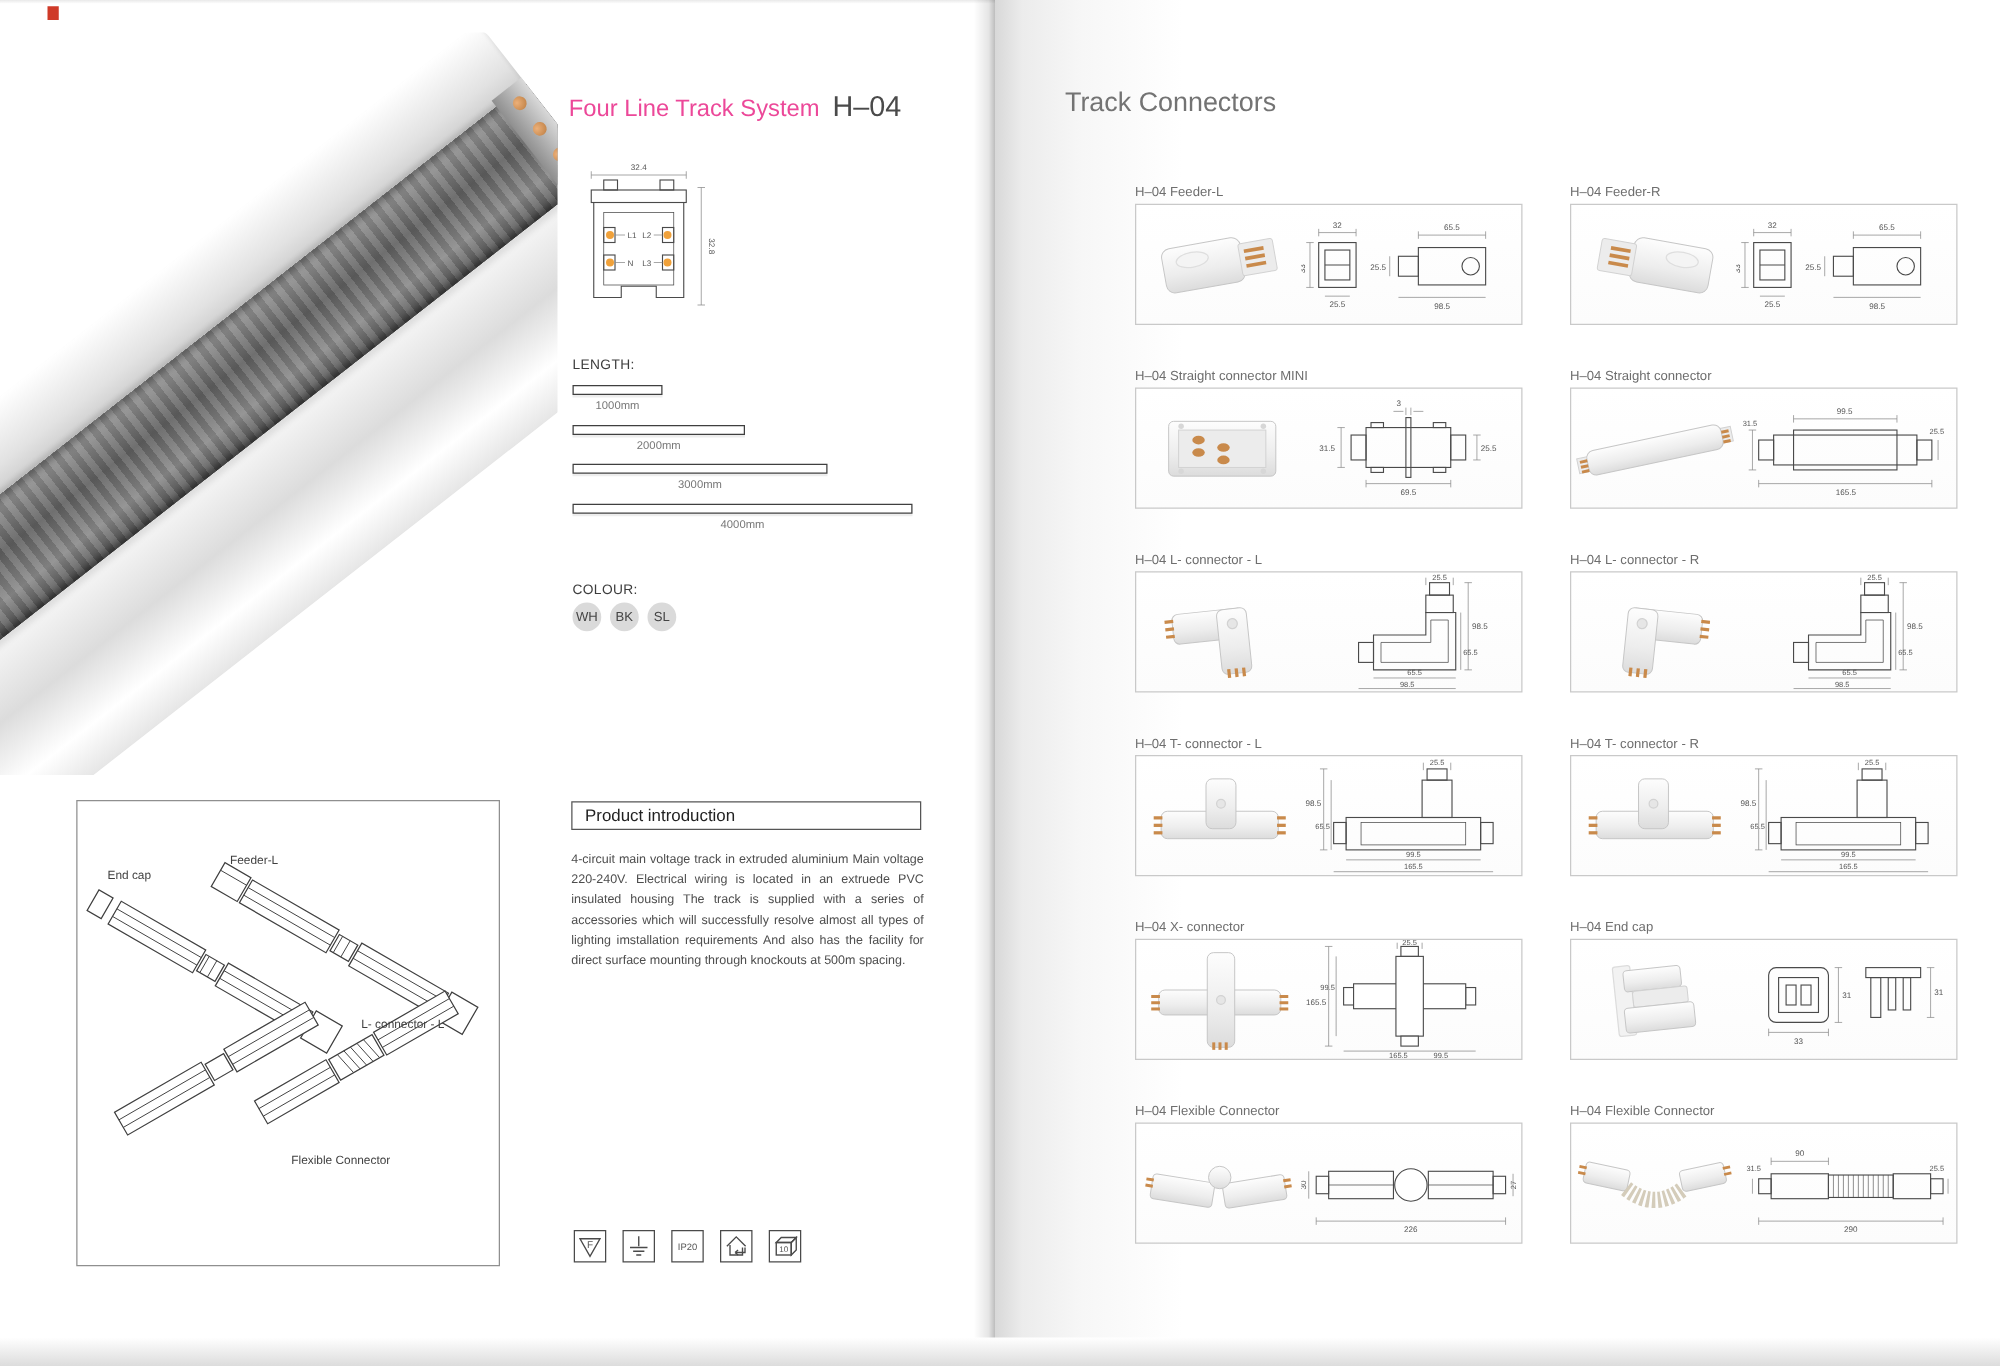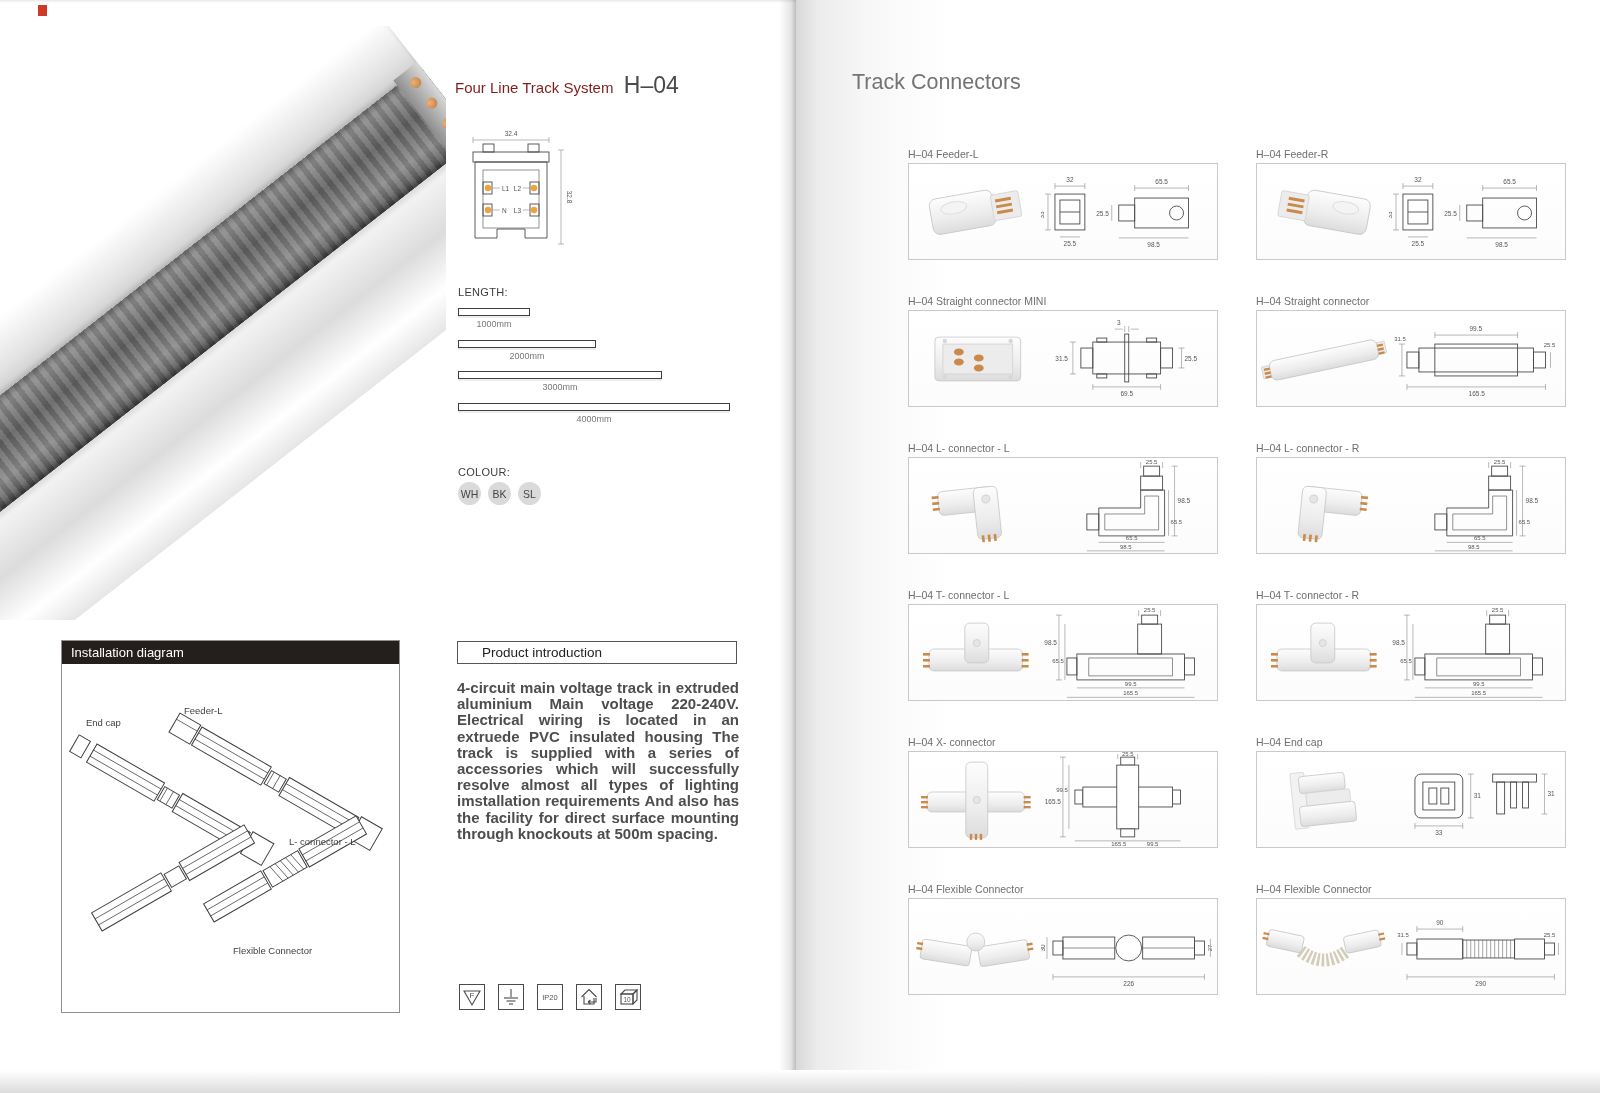--- a/index.html
+++ b/index.html
@@ -21,33 +21,33 @@
                 box-shadow:inset 0 -3px 4px rgba(0,0,0,.12);}
   .tr-alu{height:92px;background:
           repeating-linear-gradient(90deg,rgba(255,255,255,.10) 0 6px,rgba(0,0,0,.08) 6px 12px),
           linear-gradient(#9b9b9b,#5f5f5f 40%,#8a8a8a 75%,#4f4f4f);
           box-shadow:inset 0 4px 6px rgba(0,0,0,.35), inset 0 -4px 6px rgba(0,0,0,.35);}
   .tr-shell-bot{height:131px;background:linear-gradient(#f6f6f6,#dcdcdc 40%,#ffffff 75%,#e6e6e6);border-radius:0 0 18px 0;
                 box-shadow:inset 0 4px 5px rgba(0,0,0,.10);}
   .tr-face{position:absolute;right:0;top:56px;width:30px;height:104px;background:linear-gradient(90deg,#8f8f8f,#d9d9d9);}
   .cu-dot{position:absolute;width:11px;height:11px;border-radius:50%;background:radial-gradient(circle at 35% 35%,#ecb079,#b97a3e);}
   .page-title{left:455px;top:72px;white-space:nowrap;}
-  .page-title .t1{font-size:15px;color:#7f1d1d;}
+  .page-title .t1{font-size:19px;color:#ec4899;}
   .page-title .t2{font-size:23px;color:#4a4a4a;font-weight:300;margin-left:6px;}
   .len-label,.col-label{font-size:11px;color:#3d3d3d;letter-spacing:.3px;}
   .len-bar{border:1.2px solid #3f3f3f;background:#fff;height:6px;box-shadow:0 2px 0 rgba(0,0,0,.07);}
   .len-cap{font-size:9px;color:#777;text-align:center;margin-top:3px;}
   .swatch-row{display:flex;gap:7px;}
   .swatch{width:23px;height:23px;border-radius:50%;background:#dadada;color:#444;font-size:10.5px;
           display:flex;align-items:center;justify-content:center;}
   .install-box{left:61px;top:640px;width:339px;height:373px;border:1px solid #8f8f8f;background:#fff;box-sizing:border-box;}
   .install-head{height:23px;background:#241f1c;color:#fff;font-size:13px;display:flex;align-items:center;padding-left:9px;}
   .intro-box{left:457px;top:641px;width:280px;height:23px;border:1.2px solid #555;box-sizing:border-box;
-             display:flex;align-items:center;padding-left:24px;font-size:13.5px;color:#222;background:#fff;}
-  .intro-text{left:457px;top:680px;width:282px;font-size:15px;line-height:16.2px;color:#4d4d4d;text-align:justify;font-weight:bold;}
+             display:flex;align-items:center;padding-left:10px;font-size:13.5px;color:#222;background:#fff;}
+  .intro-text{left:457px;top:680px;width:282px;font-size:10px;line-height:16.2px;color:#4d4d4d;text-align:justify;}
   .cert-row{left:459px;top:984px;display:flex;gap:13px;}
   .cert{width:26px;height:26px;border:1.6px solid #4a4a4a;box-sizing:border-box;background:#fff;
         display:flex;align-items:center;justify-content:center;}
   .page-num{left:34px;top:1042px;font-size:11px;color:#444;margin-top:28px;}
   
   .right-title{left:852px;top:70px;font-size:21.5px;color:#737373;}
   .cell{position:absolute;width:310px;padding-left:40px;}
   .cell .plabel{font-size:10.5px;color:#6e6e6e;margin-bottom:3px;white-space:nowrap;}
   .cell .pbox{height:97px;border:1px solid #c9c9c9;background:linear-gradient(#ffffff,#fcfcfc);
               display:flex;align-items:center;justify-content:space-between;padding:0 2px;box-sizing:border-box;}
@@ -152,21 +152,20 @@
   </div>
 
   <div class="abs col-label" style="left:458px;top:466px;">COLOUR:</div>
   <div class="abs swatch-row" style="left:458px;top:482px;">
     <div class="swatch">WH</div>
     <div class="swatch">BK</div>
     <div class="swatch">SL</div>
   </div>
 
   <div class="abs install-box">
-    <div class="install-head">Installation diagram</div>
     <svg width="337" height="348" viewBox="0 0 337 348">
       <g transform="translate(35,80) rotate(30)">
         <rect x="-20" y="1" width="13" height="19" class="iso"></rect>
         <rect x="0" y="0" width="78" height="21" class="iso"></rect>
         <line x1="0" y1="7" x2="78" y2="7" class="isol"></line>
           <line x1="0" y1="14" x2="78" y2="14" class="isol"></line>
         <rect x="80" y="3" width="17" height="15" class="iso"></rect>
         <line x1="83" y1="3" x2="83" y2="18" class="isol"></line>
           <line x1="90" y1="3" x2="90" y2="18" class="isol"></line>
         <rect x="99" y="0" width="78" height="21" class="iso"></rect>

